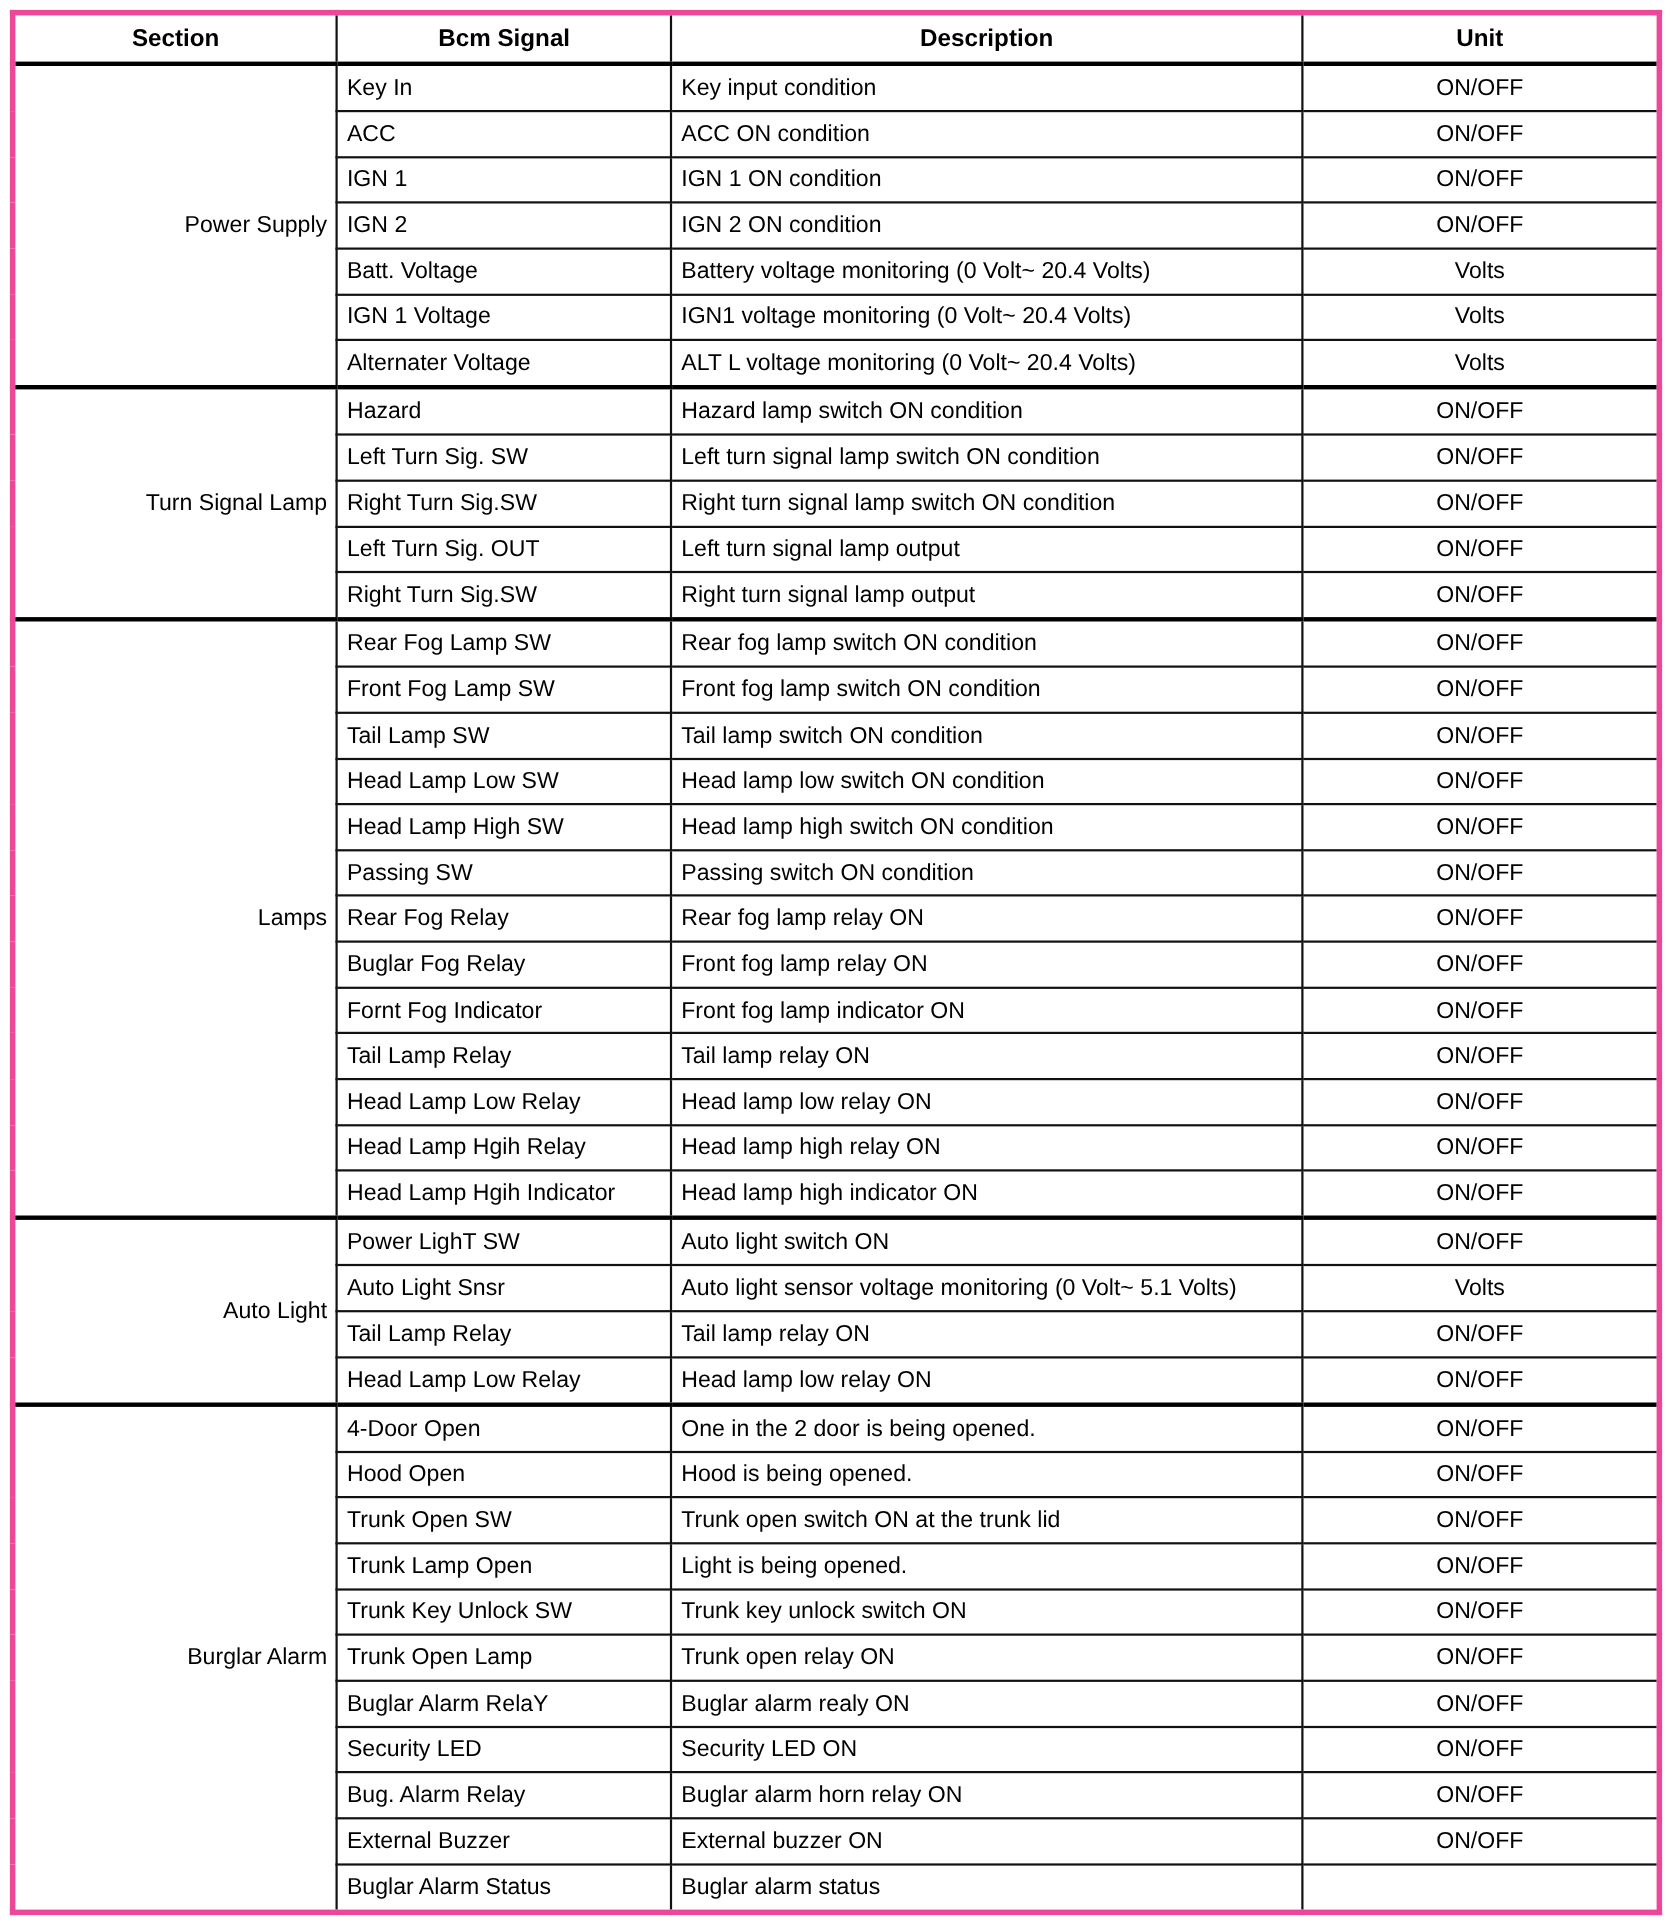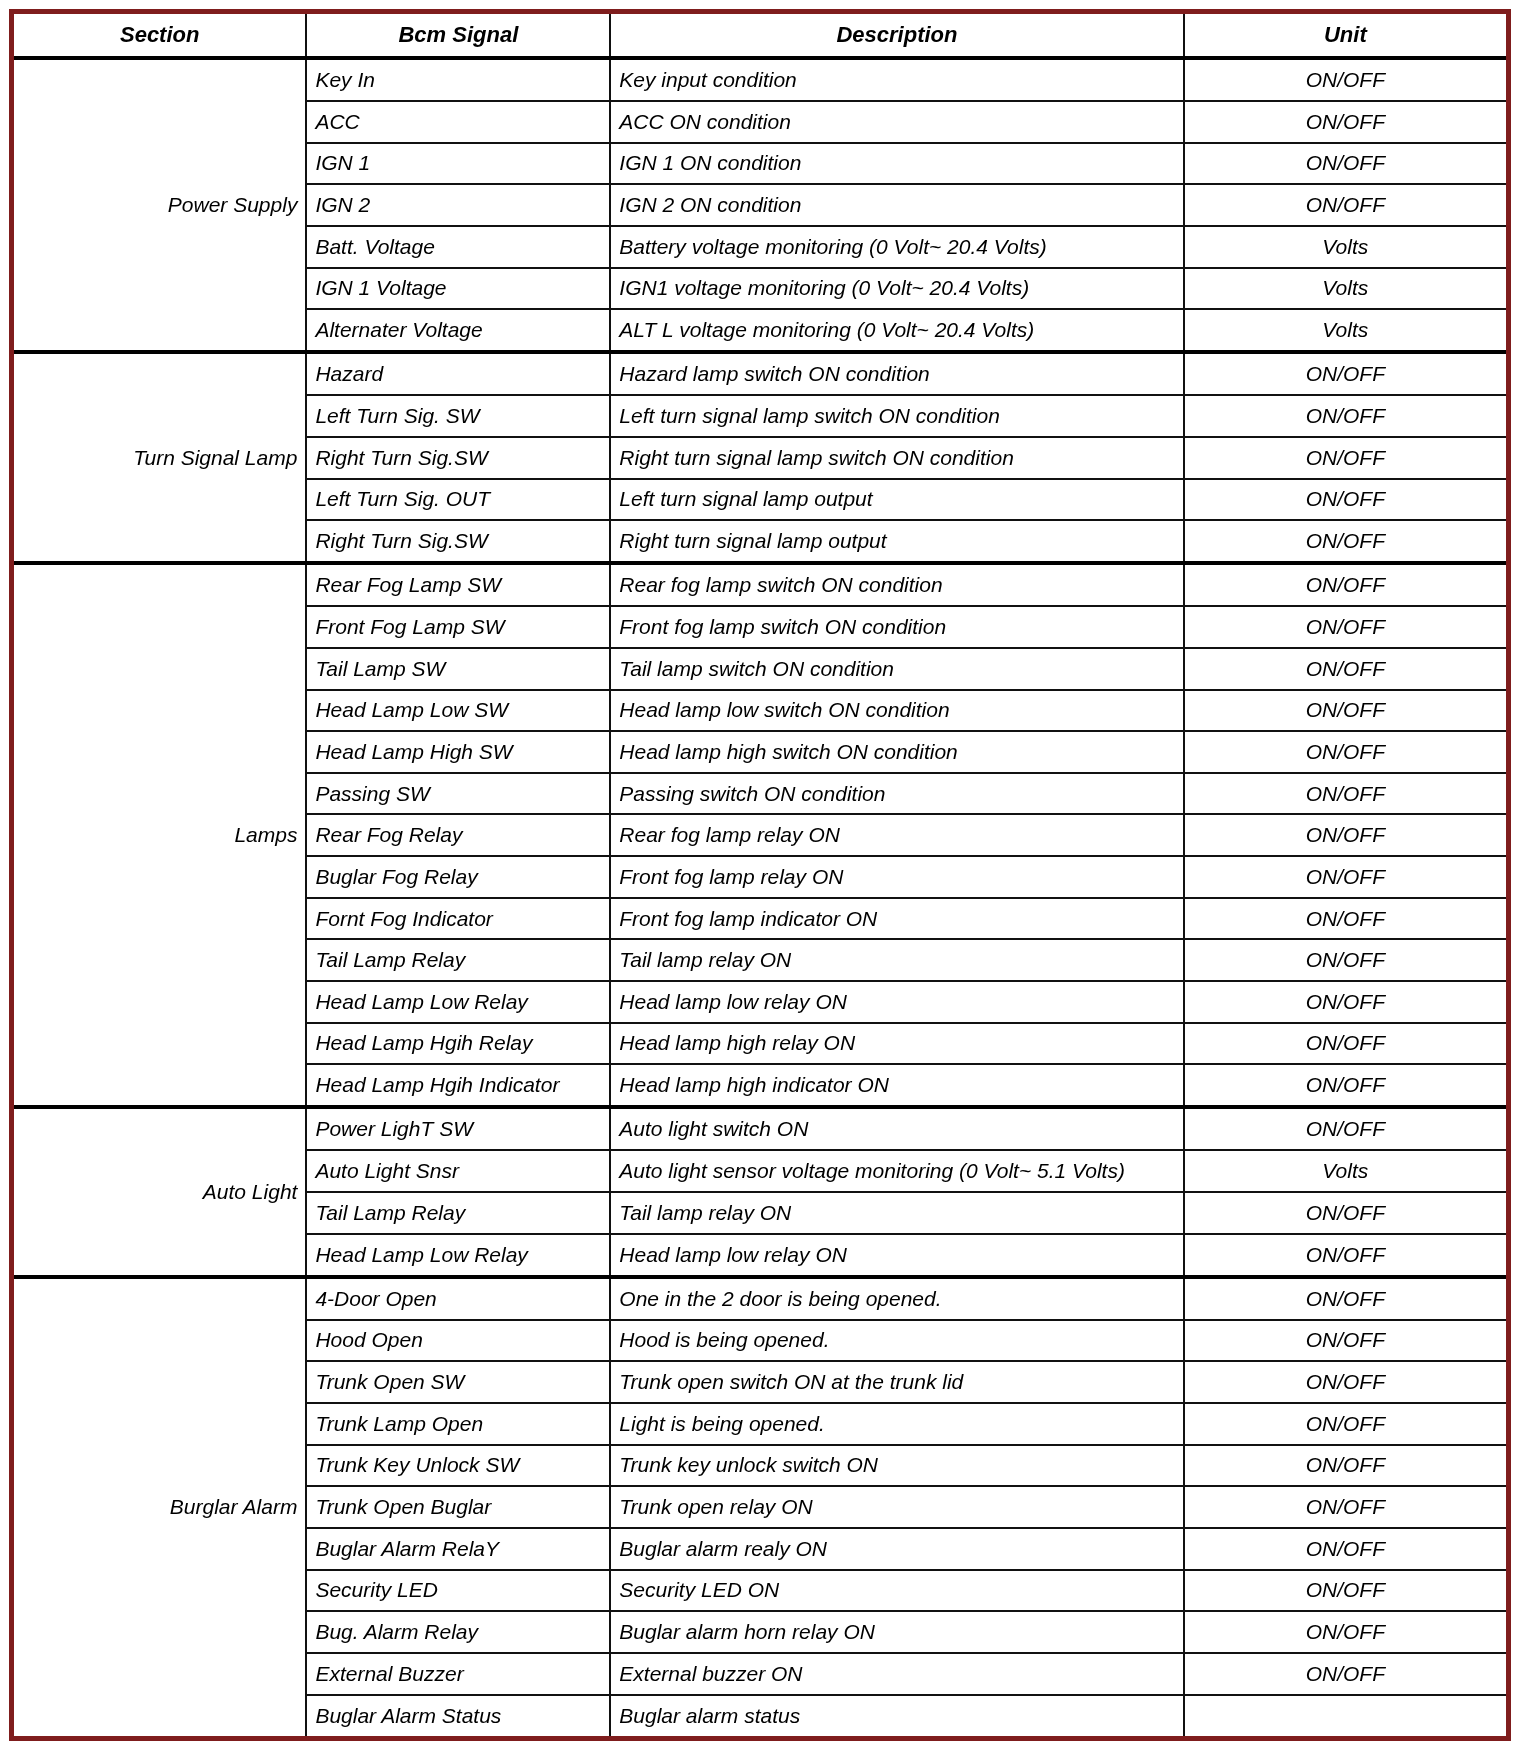--- a/index.html
+++ b/index.html
@@ -13,22 +13,21 @@
     height: 1750px;
     box-sizing: border-box;
     padding: 9px 9px 9px 9px;
     background: #ffffff;
   }
   table.bcm-table {
     width: 100%;
     height: 100%;
     border-collapse: collapse;
     table-layout: fixed;
-    border: 5px solid #7f1d1d;
-    font-style: italic;
+    border: 5px solid #ec4899;
   }
   col.c-section { width: 19.7%; }
   col.c-display { width: 20.3%; }
   col.c-desc    { width: 38.3%; }
   col.c-unit    { width: 21.7%; }
 
   th, td {
     border: 2px solid #111111;
     color: #000000;
     font-size: 21px;
@@ -251,21 +250,21 @@
           <td class="display-cell">Trunk Lamp Open</td>
           <td class="desc-cell">Light is being opened.</td>
           <td class="unit-cell">ON/OFF</td>
         </tr>
         <tr>
           <td class="display-cell">Trunk Key Unlock SW</td>
           <td class="desc-cell">Trunk key unlock switch ON</td>
           <td class="unit-cell">ON/OFF</td>
         </tr>
         <tr>
-          <td class="display-cell">Trunk Open Buglar</td>
+          <td class="display-cell">Trunk Open Lamp</td>
           <td class="desc-cell">Trunk open relay ON</td>
           <td class="unit-cell">ON/OFF</td>
         </tr>
         <tr>
           <td class="display-cell">Buglar Alarm RelaY</td>
           <td class="desc-cell">Buglar alarm realy ON</td>
           <td class="unit-cell">ON/OFF</td>
         </tr>
         <tr>
           <td class="display-cell">Security LED</td>

